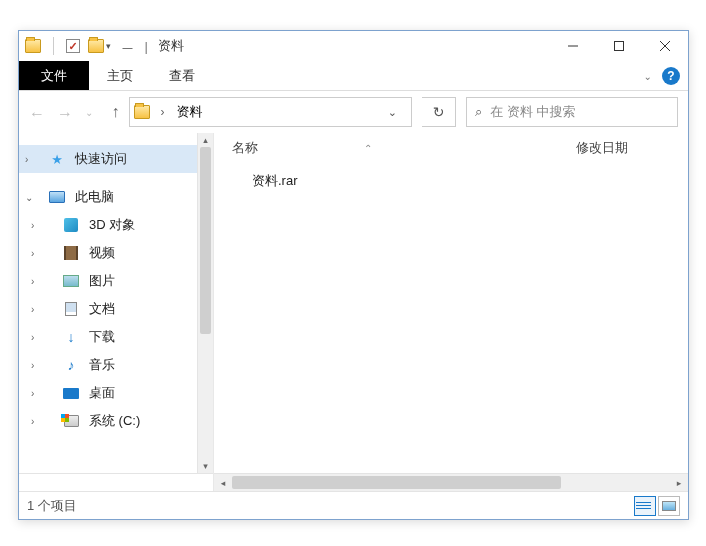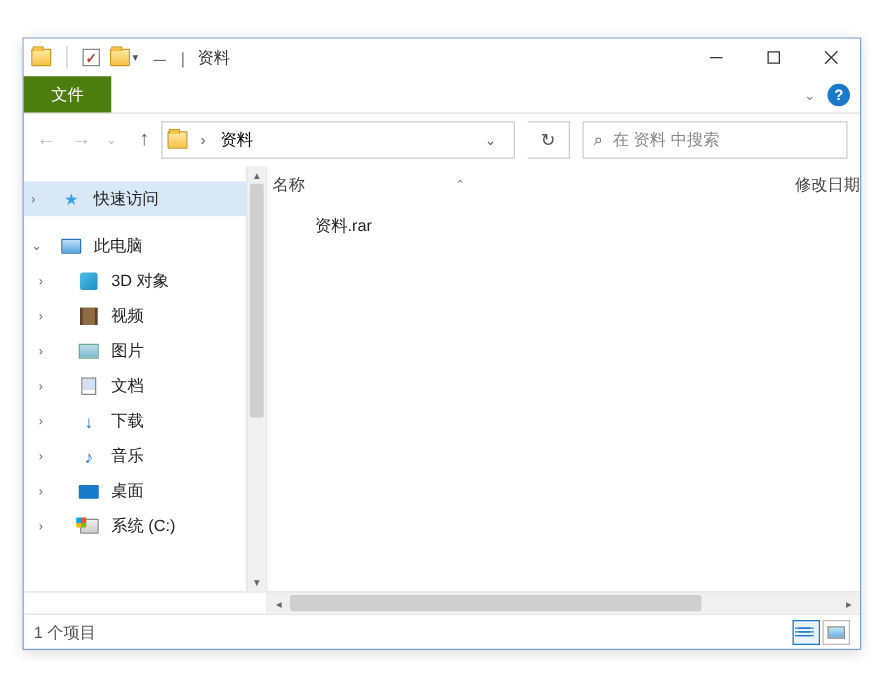--- a/index.html
+++ b/index.html
@@ -14,21 +14,21 @@
   .chk { width: 14px; height: 14px; border: 1px solid #888; display: inline-flex; align-items: center; justify-content: center; color: #c0392b; font-size: 11px; font-weight: bold; }
   .down-caret { font-size: 9px; color: #555; margin-left: 2px; }
   .title-text { margin-left: 6px; color: #333; font-size: 13px; }
   .title-pipe { color: #777; margin: 0 4px; }
   .win-controls { margin-left: auto; display: flex; }
   .win-btn { width: 46px; height: 30px; display: flex; align-items: center; justify-content: center; color: #333; font-size: 13px; }
   .win-btn svg { stroke: #333; }
   
   .ribbon-tabs { height: 30px; display: flex; align-items: stretch; border-bottom: 1px solid #ddd; position: relative; }
   .tab { display: flex; align-items: center; padding: 0 18px; font-size: 13px; color: #333; }
-  .tab.primary { background: #4d7c0f; color: #fff; padding: 0 22px; }
+  .tab.primary { background: #000000; color: #fff; padding: 0 22px; }
   .help-icon { width: 18px; height: 18px; border-radius: 50%; background: #1979ca; color: #fff; display: flex; align-items: center; justify-content: center; font-size: 12px; font-weight: bold; position: absolute; right: 8px; top: 6px; }
   .expand-caret { position: absolute; right: 36px; top: 10px; font-size: 10px; color: #777; }
   
   .nav-row { height: 42px; display: flex; align-items: center; padding: 6px 10px; gap: 10px; }
   .nav-btns { display: flex; align-items: center; gap: 12px; color: #bfbfbf; }
   .nav-arrow { font-size: 16px; }
   .nav-up { font-size: 16px; color: #666; margin-left: 6px; }
   .addr-box { flex: 1; height: 30px; border: 1px solid #ccc; display: flex; align-items: center; padding: 0 4px; gap: 4px; }
   .addr-chevron { font-size: 12px; color: #666; padding: 0 8px 0 6px; }
   .addr-dropdown { margin-left: auto; color: #555; font-size: 11px; padding: 0 10px; }
@@ -56,24 +56,24 @@
   .icon-desk { width: 16px; height: 11px; background: #1979ca; border-radius: 1px; }
   .icon-disk { width: 15px; height: 12px; border: 1px solid #888; background: linear-gradient(#eee,#ccc); border-radius: 1px; }
   .icon-disk.win::after { content: ""; position: absolute; width: 8px; height: 8px; margin-left: -4px; margin-top: -2px; background: conic-gradient(#f25022 0 25%, #7fba00 0 50%, #ffb900 0 75%, #00a4ef 0); }
   .sidebar-vscroll { position: absolute; right: 0; top: 0; bottom: 18px; width: 16px; background: #f0f0f0; display: flex; flex-direction: column; align-items: center; justify-content: space-between; border-left: 1px solid #e4e4e4; }
   .sidebar-vscroll .ar { font-size: 9px; color: #666; padding: 2px 0; }
   .sidebar-vscroll .track { flex: 1; position: relative; width: 100%; }
   .sidebar-vscroll .thumb { position: absolute; left: 2px; right: 2px; top: 0; height: 60%; background: #cfcfcf; border-radius: 2px; }
   .sidebar-split { height: 18px; border-top: 1px solid #e4e4e4; }
   
   .content { flex: 1; display: flex; flex-direction: column; position: relative; }
-  .col-headers { height: 30px; display: flex; align-items: center; padding-left: 4px; color: #444; font-size: 13px; position: relative; }
+  .col-headers { height: 30px; display: flex; align-items: center; padding-left: 18px; color: #444; font-size: 13px; position: relative; }
   .col-name { flex: 1; }
   .col-sort { position: absolute; left: 150px; font-size: 10px; color: #888; }
-  .col-date { width: 112px; text-align: right; }
+  .col-date { width: 112px; text-align: left; }
   .file-list { flex: 1; padding: 4px 0 0 12px; overflow: hidden; }
   .file-row { height: 28px; display: flex; align-items: center; color: #222; font-size: 13px; justify-content: space-between; }
   .file-icon { width: 18px; height: 18px; margin-right: 8px; }
   .rar-icon { width: 16px; height: 18px; background: linear-gradient(#b56b2f,#8b4a1e); border-radius: 1px; position: relative; box-shadow: inset 0 4px 0 #7a3, inset 0 8px 0 #c33, inset 0 12px 0 #39c; }
   .file-name { flex: 1; }
   .file-date { width: 112px; color: #555; }
   .content-hscroll { height: 18px; background: #f0f0f0; border-top: 1px solid #e4e4e4; display: flex; align-items: center; }
   .content-hscroll .ar { width: 18px; text-align: center; font-size: 9px; color: #666; }
   .content-hscroll .track { flex: 1; position: relative; height: 100%; }
   .content-hscroll .thumb { position: absolute; top: 2px; bottom: 2px; left: 0; width: 75%; background: #cfcfcf; border-radius: 2px; }
@@ -120,20 +120,22 @@
           <svg width="12" height="12">
             <line x1="1" y1="1" x2="11" y2="11" stroke-width="1"></line>
             <line x1="11" y1="1" x2="1" y2="11" stroke-width="1"></line>
           </svg>
         </div>
     </div>
   </div>
 
   <div class="ribbon-tabs">
     <div class="tab primary">文件</div>
+    <div class="tab">主页</div>
+    <div class="tab">查看</div>
     <span class="expand-caret">⌄</span>
     <span class="help-icon">?</span>
   </div>
 
   <div class="nav-row">
     <div class="nav-btns">
       <span class="nav-arrow">←</span>
       <span class="nav-arrow">→</span>
       <span style="font-size:10px;color:#bfbfbf;">⌄</span>
       <span class="nav-up">↑</span>

